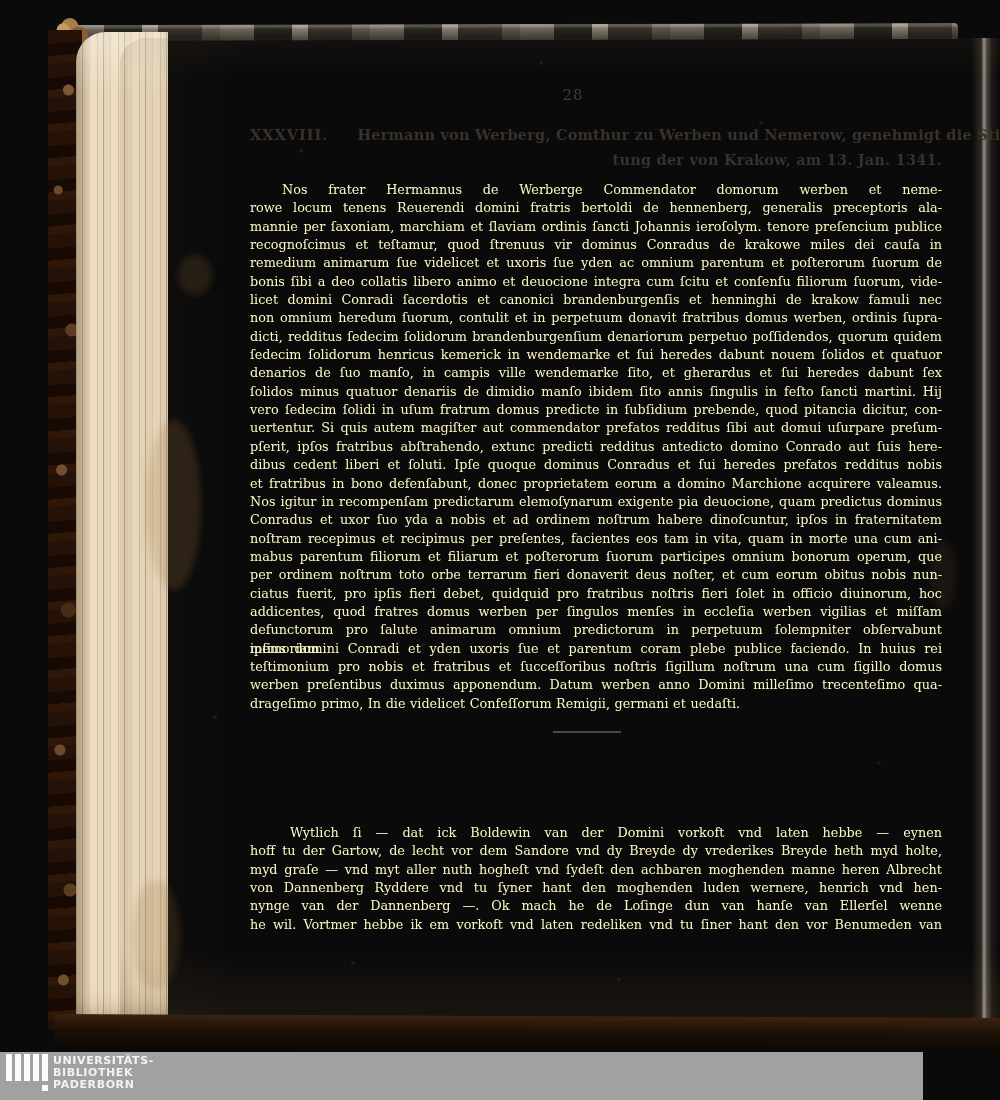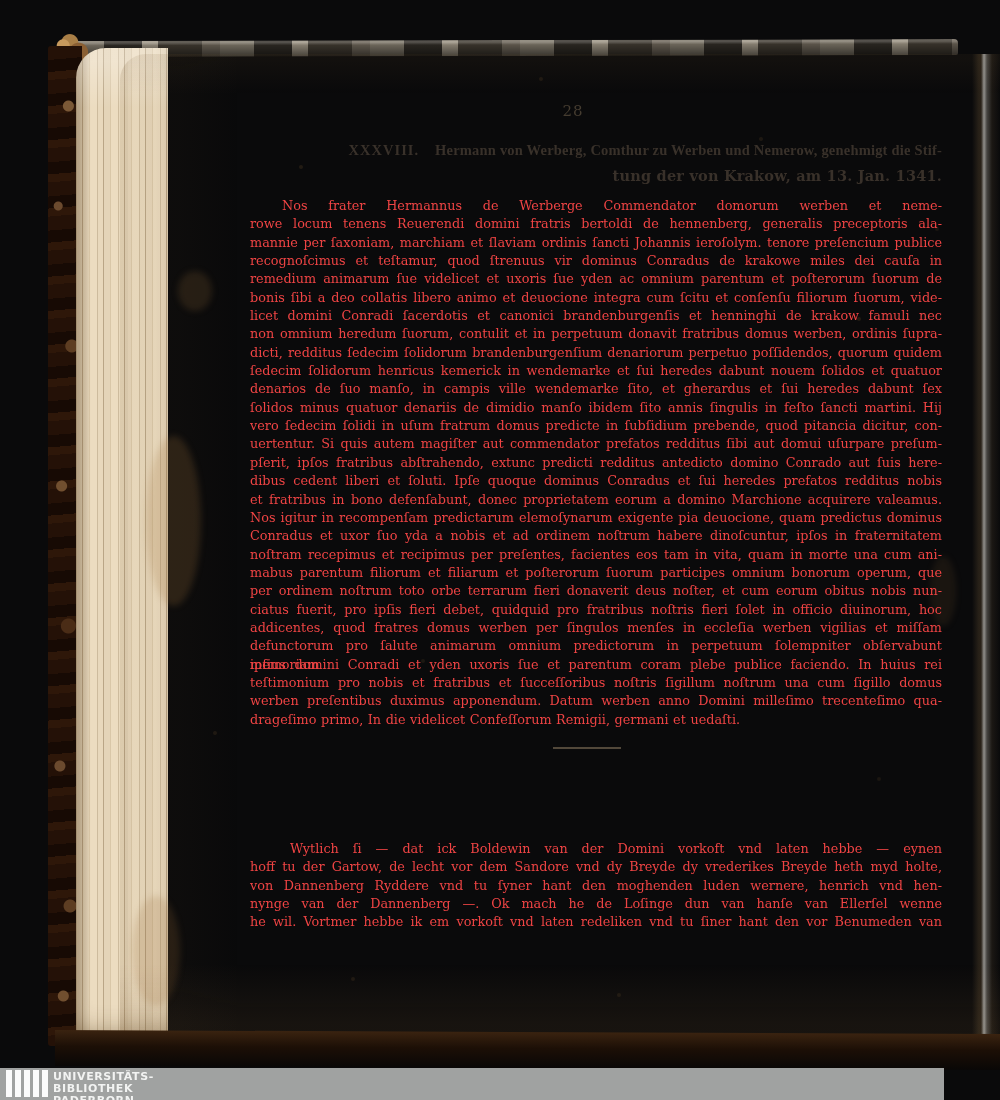--- a/index.html
+++ b/index.html
@@ -1,21 +1,21 @@
 <!DOCTYPE html>
 <html><head>
 <meta charset="utf-8">
 <style>
   html,body{margin:0;padding:0;}
   body{
     width:1000px;height:1100px;position:relative;overflow:hidden;
     background:#0a0a0b;
     font-family:"DejaVu Serif", serif;
   }
-  .scene{position:absolute;inset:0;margin-top:16px;}
+  .scene{position:absolute;inset:0;}
 
   
   .top-edge{
     position:absolute;left:70px;top:24px;width:888px;height:16px;
     background:
       linear-gradient(180deg, rgba(255,255,255,.18) 0 2px, rgba(0,0,0,.15) 30%, rgba(0,0,0,.55) 100%),
       repeating-linear-gradient(90deg,#7d7668 0 34px,#2f2b25 34px 72px,#9a9181 72px 88px,#403a31 88px 132px,#6a6256 132px 150px);
     border-radius:5px 4px 2px 2px;
     transform:rotate(-0.12deg);
   }
@@ -91,37 +91,37 @@
   }
 
   
   .content{position:absolute;inset:0;color:#40382c;}
   .pagenum{
     position:absolute;left:523px;top:86px;width:100px;
     text-align:center;font-size:15px;letter-spacing:1px;color:#453c30;
   }
   .heading{position:absolute;left:250px;width:692px;font-weight:700;
     font-size:14.5px;line-height:25px;color:#39312a;letter-spacing:.2px;}
-  .heading .hline1{display:flex;justify-content:flex-end;gap:16px;white-space:nowrap;font-family:Liberation Serif, serif;}
+  .heading .hline1{display:flex;justify-content:flex-start;gap:29px;white-space:nowrap;}
   .heading .hline2{text-align:right;}
   .h38{top:122px;}
   .h39{top:764px;}
   .secnum{letter-spacing:1px;}
   .para{position:absolute;left:250px;width:692px;font-size:12.8px;
-    line-height:18.35px;color:#ef4444;word-spacing:.5px;}
+    line-height:18.35px;color:#fef9c3;word-spacing:.5px;}
   .para .tline{text-align:justify;text-align-last:justify;height:18.35px;overflow:visible;white-space:normal;}
   .p38{top:181px;}
   .p38 .tline:first-child{text-indent:32px;}
   .p38 .tline:last-child{text-align-last:left;}
   .p39{top:824px;}
   .p39 .tline:first-child{text-indent:40px;}
   .divider{position:absolute;left:553px;top:731px;width:68px;height:2px;background:#52483a;}
 
   
-  .band{position:absolute;left:0;top:1052px;width:923px;height:48px;background:#a0a2a1;padding-left:21px;}
+  .band{position:absolute;left:0;top:1052px;width:923px;height:48px;background:#a0a2a1;}
   .bars{position:absolute;left:6px;top:2px;height:40px;}
   .bar{position:absolute;top:0;width:6px;height:27px;background:#fbfbfb;}
   .bar.b1{left:0;} .bar.b2{left:9px;} .bar.b3{left:18px;} .bar.b4{left:27px;} .bar.b5{left:36px;}
   .bardot{position:absolute;left:36px;top:31px;width:6px;height:6px;background:#fbfbfb;}
   .bandtext{
     position:absolute;left:53px;top:3px;
     font-family:"DejaVu Sans", sans-serif;font-weight:700;font-size:11px;
     line-height:12px;letter-spacing:.6px;color:#f2f3f2;
   }
 </style>
@@ -188,20 +188,21 @@
       </div>
 
     <div class="divider"></div>
 
     <div class="heading h39">
     </div>
 
     <div class="para p39">
         <div class="tline">Wytlich ſi — dat ick Boldewin van der Domini vorkoft vnd laten hebbe — eynen</div>
         <div class="tline">hoff tu der Gartow, de lecht vor dem Sandore vnd dy Breyde dy vrederikes Breyde heth myd holte,</div>
+        <div class="tline">myd graſe — vnd myt aller nuth hogheſt vnd ſydeſt den achbaren moghenden manne heren Albrecht</div>
         <div class="tline">von Dannenberg Ryddere vnd tu ſyner hant den moghenden luden wernere, henrich vnd hen-</div>
         <div class="tline">nynge van der Dannenberg —. Ok mach he de Loſinge dun van hanſe van Ellerſel wenne</div>
         <div class="tline">he wil.  Vortmer hebbe ik em vorkoft vnd laten redeliken vnd tu ſiner hant den vor Benumeden van</div>
       </div>
   </div>
 
   <div class="band">
     <div class="bars">
       <div class="bar b1"></div>
       <div class="bar b2"></div>

